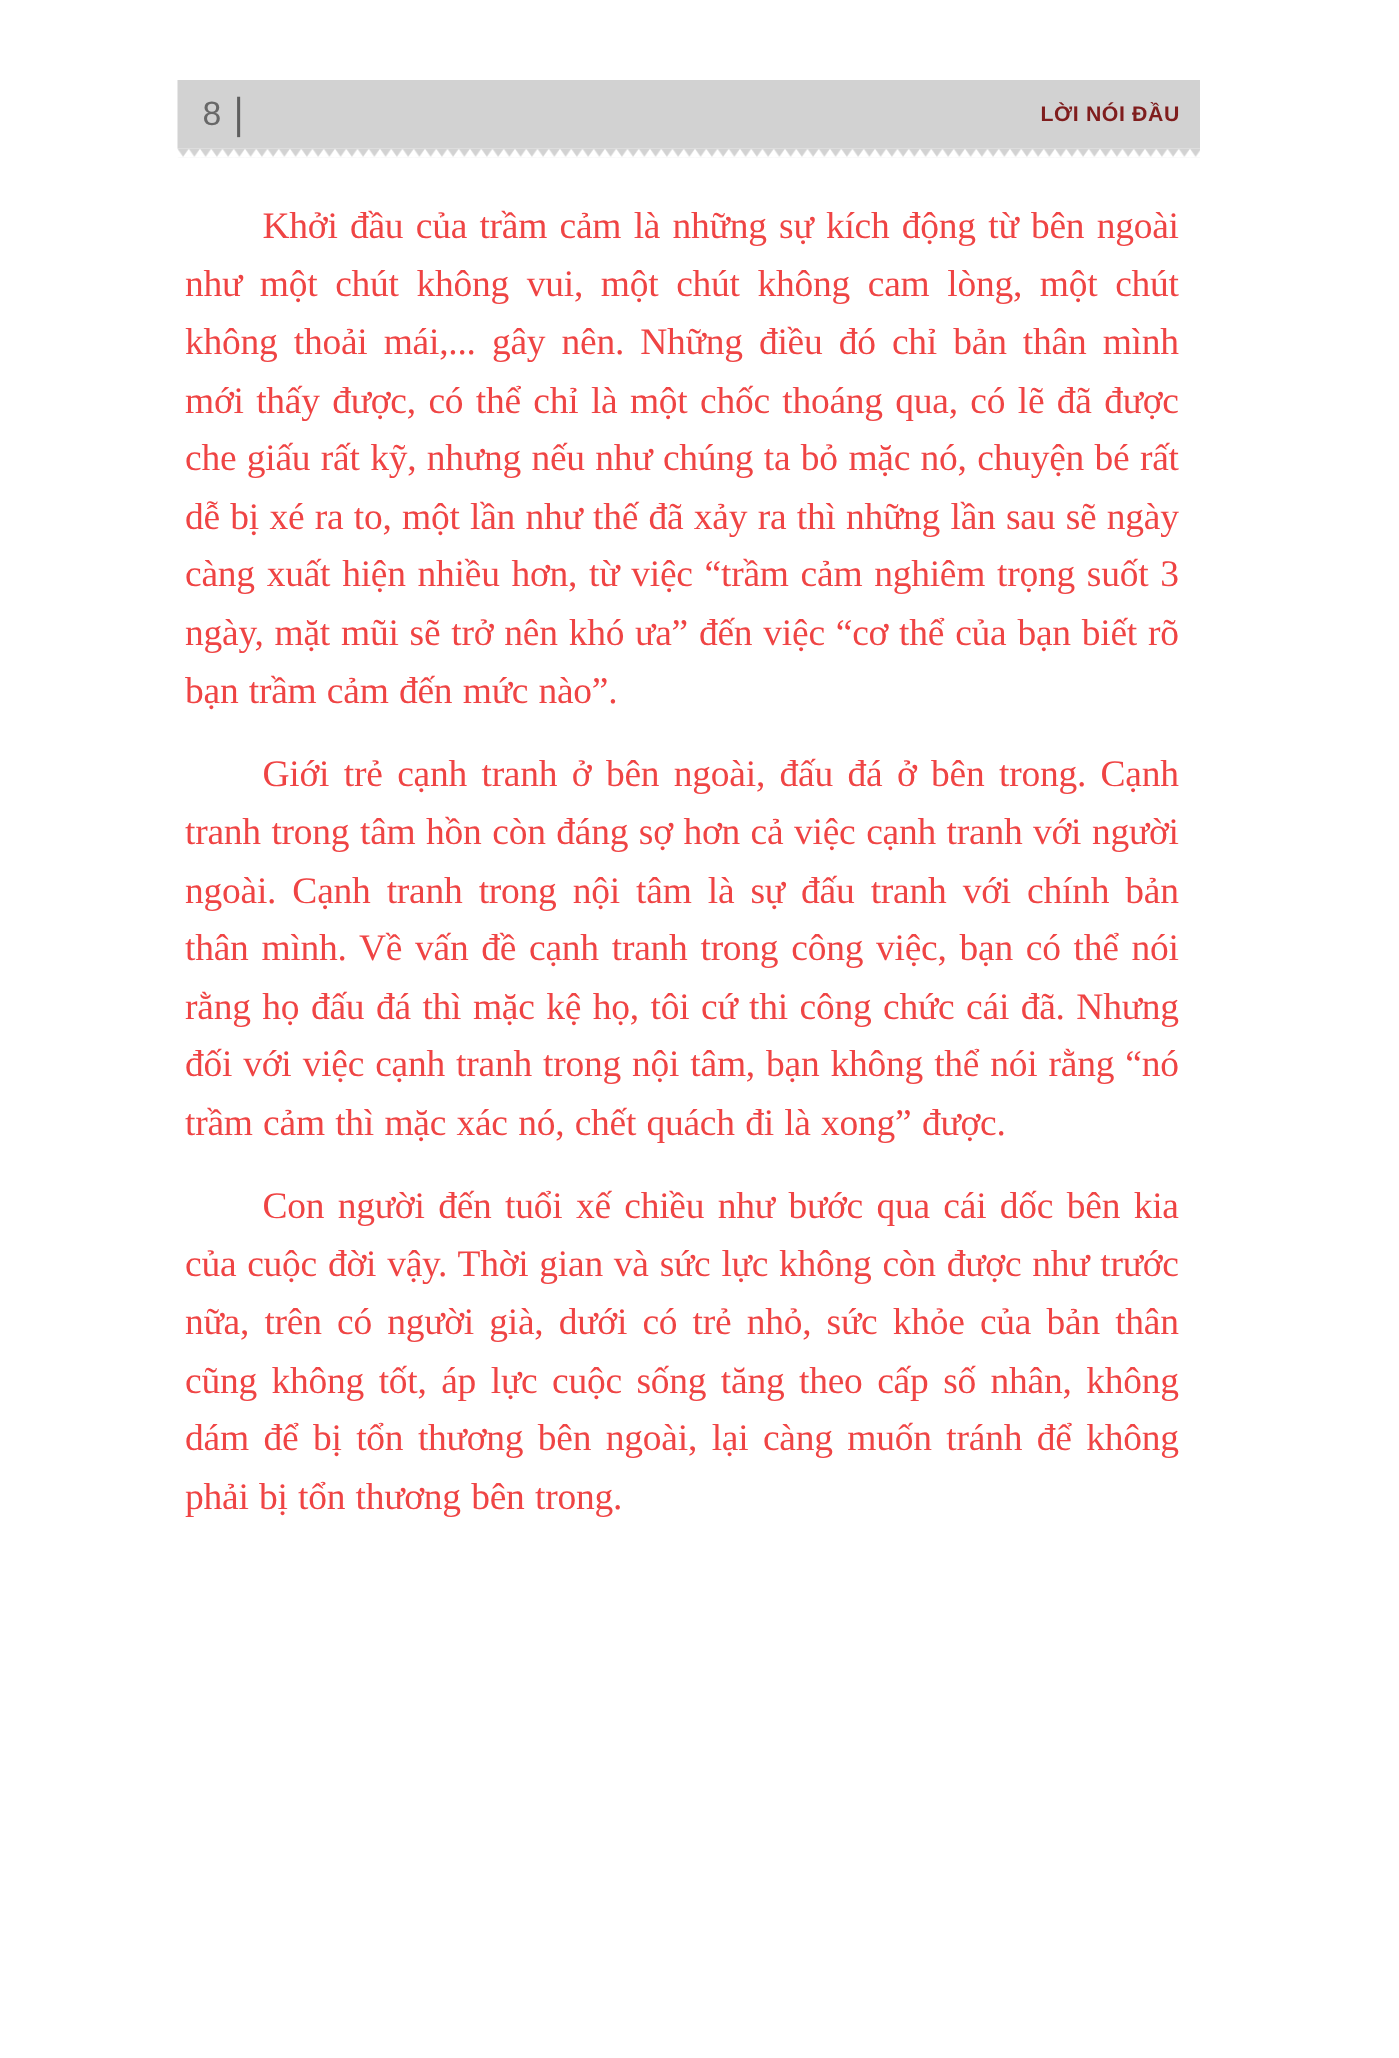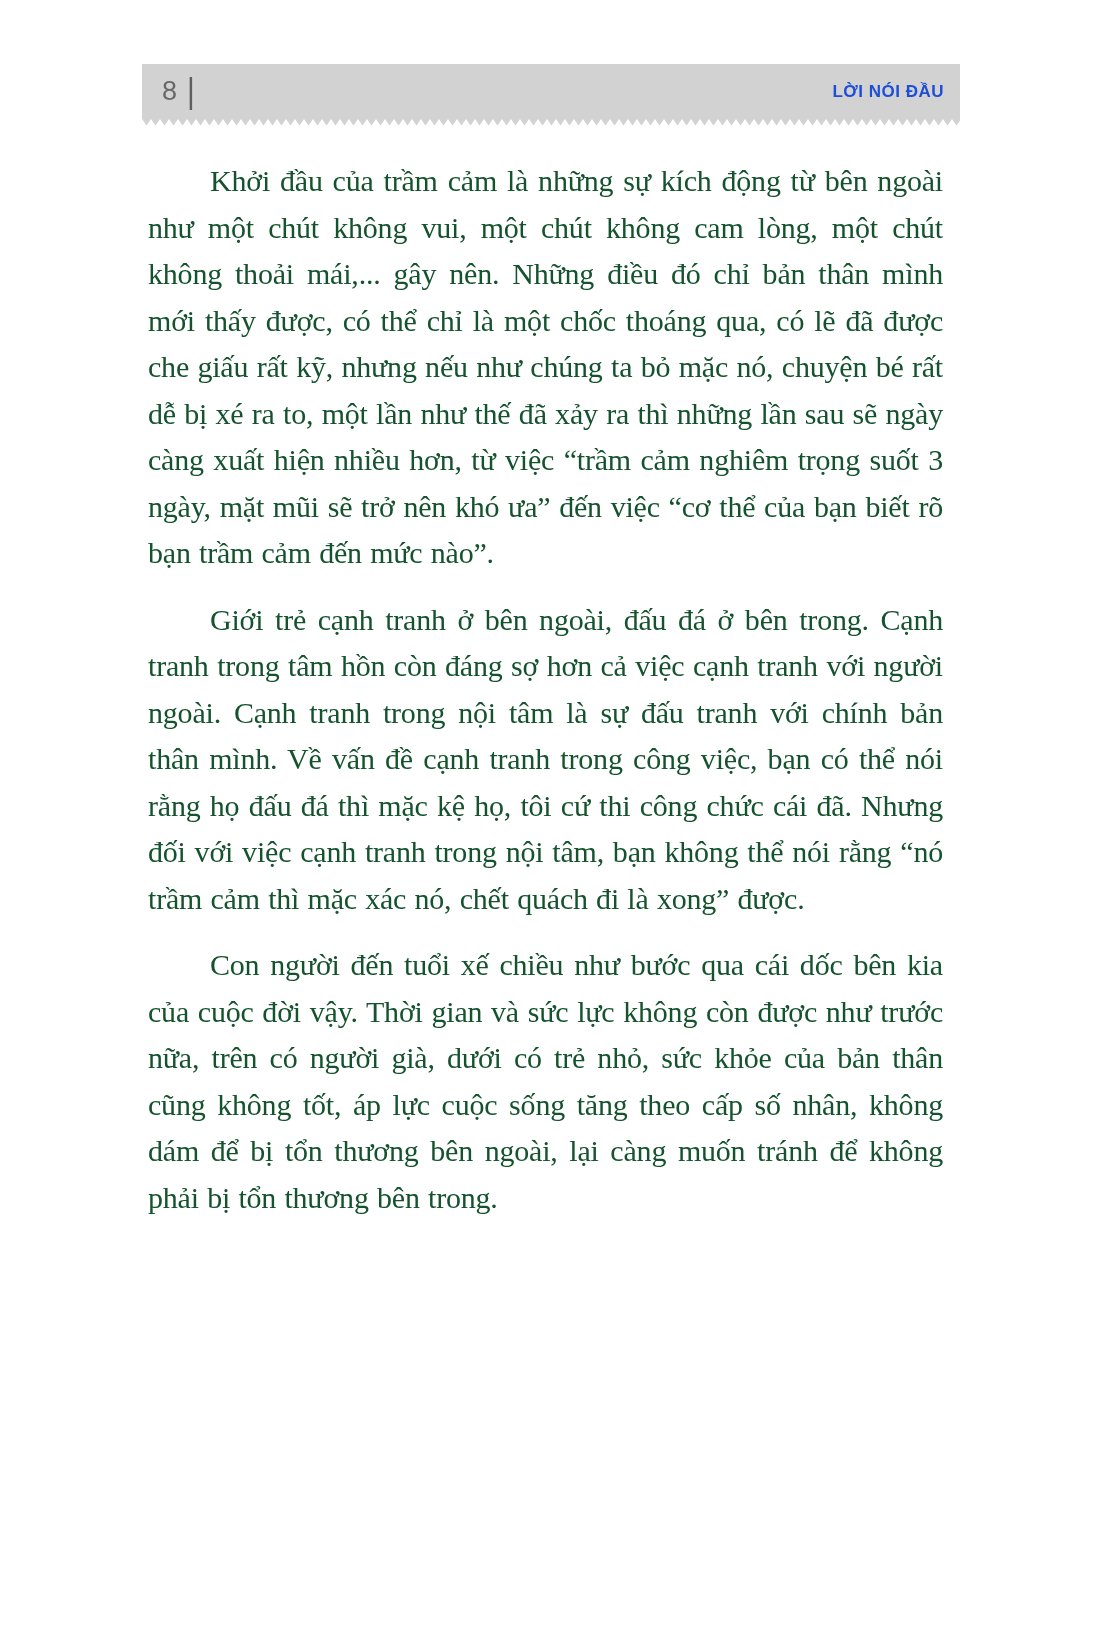--- a/index.html
+++ b/index.html
@@ -56,32 +56,32 @@
   }
   .page-number-divider {
     font-size: 30px;
     font-weight: 300;
     color: #5f5f5f;
     transform: scaleY(1.15);
   }
   .running-title {
     font-size: 17px;
     letter-spacing: 0.5px;
-    color: #1d4ed8;
+    color: #7f1d1d;
     font-weight: bold;
     text-align: center;
   }
 
   
   .text-block {
     position: absolute;
     left: 148px;
     top: 158px;
     width: 795px;
-    color: #14532d;
+    color: #ef4444;
   }
   .text-block p {
     margin: 0 0 20px 0;
     font-size: 30px;
     line-height: 46.5px;
     text-align: justify;
     text-indent: 62px;
     letter-spacing: -0.2px;
     word-spacing: 1px;
   }

